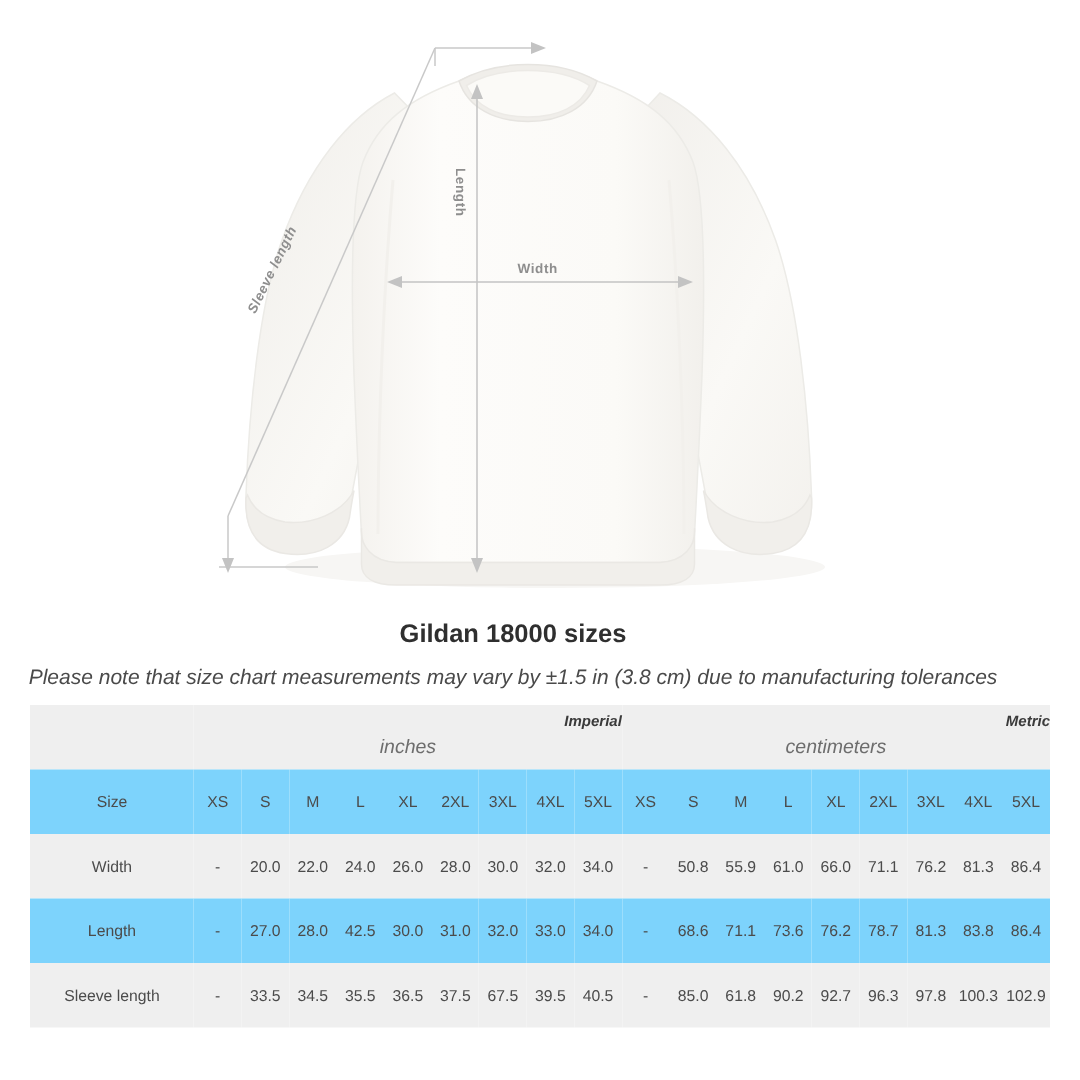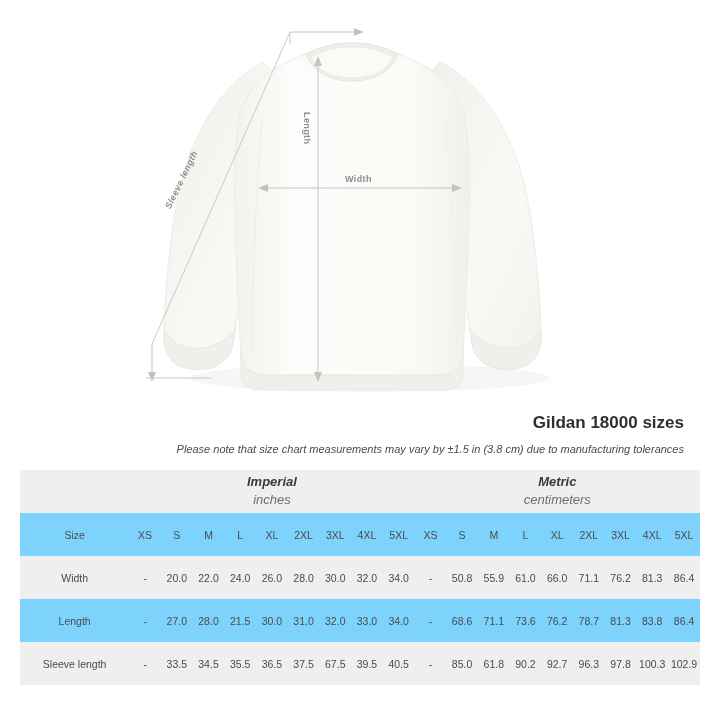--- a/index.html
+++ b/index.html
@@ -54,31 +54,31 @@
   .label-sleeve {
     left: 163px;
     top: 206px;
     transform: rotate(-64deg);
     transform-origin: left top;
     font-style: italic;
   }
 
   
   .title-block {
-    text-align: right;
+    text-align: center;
     margin-top: 8px;
   }
   .chart-title {
     font-size: 17px;
     font-weight: bold;
     color: #2f2f2f;
     margin: 0 0 10px 0;
   }
   .chart-note {
-    font-size: 11px;
+    font-size: 14px;
     font-style: italic;
     color: #4a4a4a;
     margin: 0;
   }
 
   
   .table-wrap {
     position: absolute;
     left: 20px;
     top: 470px;
@@ -99,25 +99,26 @@
     padding: 0;
     height: 43px;
   }
   .band {
     background: #efefef;
   }
   .band-light {
     background: #7dd3fc;
   }
   .sys-name {
-    font-size: 13px;
+    font-size: 10px;
     font-weight: bold;
     font-style: italic;
     color: #3a3a3a;
     line-height: 1.25;
+    text-align: right;
   }
   .sys-unit {
     font-size: 13px;
     font-style: italic;
     color: #6d6d6d;
     font-weight: normal;
     line-height: 1.5;
   }
   .row-head {
     font-weight: bold;
@@ -304,21 +305,21 @@
           <td>76.2</td>
           <td>81.3</td>
           <td>86.4</td>
         </tr>
 
         <tr class="band-light">
           <td class="row-head">Length</td>
           <td>-</td>
           <td>27.0</td>
           <td>28.0</td>
-          <td>21.5</td>
+          <td>42.5</td>
           <td>30.0</td>
           <td>31.0</td>
           <td>32.0</td>
           <td>33.0</td>
           <td>34.0</td>
           <td>-</td>
           <td>68.6</td>
           <td>71.1</td>
           <td>73.6</td>
           <td>76.2</td>

